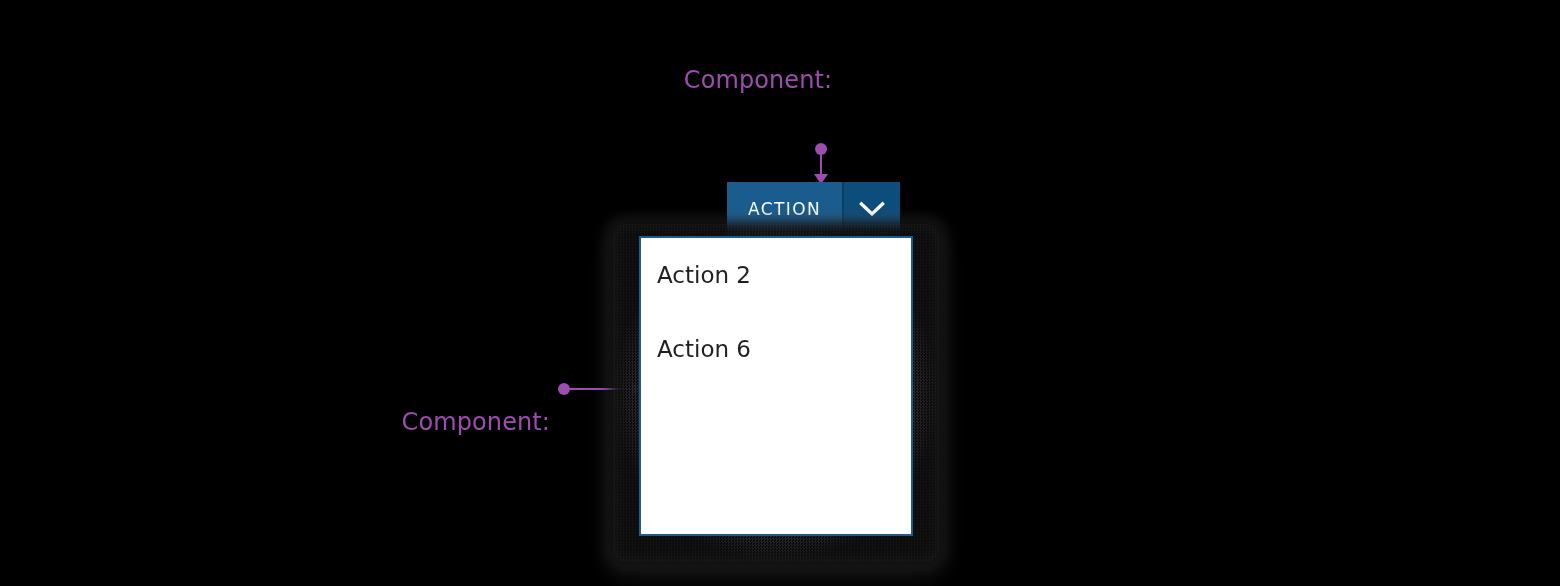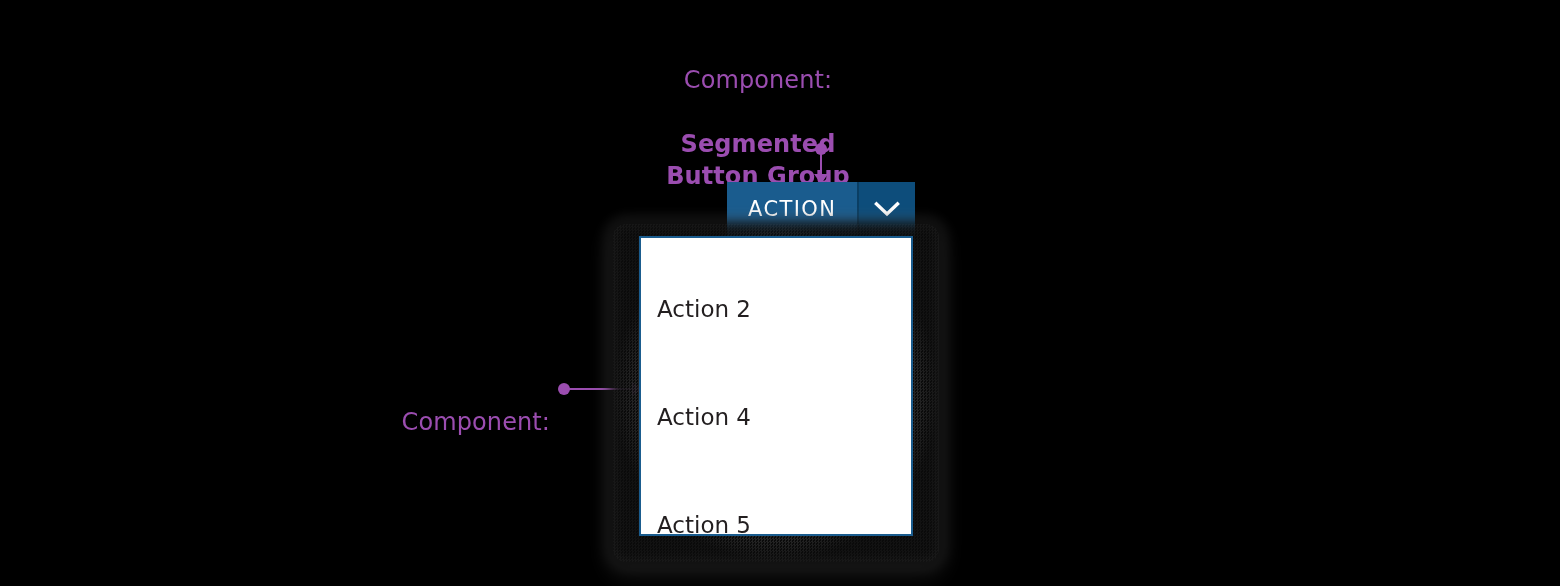--- a/index.html
+++ b/index.html
@@ -132,21 +132,21 @@
     position: absolute;
     left: 727px;
     top: 182px;
     height: 54px;
     display: flex;
     align-items: stretch;
   }
   .seg-primary {
     background: #1A5C8E;
     color: #FFFFFF;
-    font-size: 21px;
+    font-size: 17px;
     letter-spacing: 1.4px;
     display: flex;
     align-items: center;
     justify-content: center;
     padding: 0 21px;
     min-width: 86px;
     box-sizing: border-box;
     user-select: none;
   }
   .seg-divider {
@@ -220,32 +220,29 @@
   }
   .menu-item {
     height: 74px;
     display: flex;
     align-items: center;
     padding: 0 16px;
     font-size: 23px;
     color: #231F20;
     box-sizing: border-box;
     cursor: default;
-    margin-top: 34px;
   }
 </style>
 </head>
 <body>
 
 <div class="stage">
 
   <div class="annotation" id="ann-top">
     <span class="ann-label">Component:</span>
-    <span class="ann-value">Segmented
-Button Group</span>
   </div>
 
   <div class="connector-top">
     <span class="dot"></span>
     <span class="stem"></span>
     <span class="arrow-down"></span>
   </div>
 
   <div class="annotation" id="ann-left">
     <span class="ann-label">Component:</span>
@@ -269,22 +266,19 @@
 
   <div class="menu-wrap">
     <div class="menu-shadow"></div>
     <div class="menu-noise"></div>
     <div class="menu-panel">
       <ul class="menu-list">
         <li class="menu-item">
             <span>Action 2</span>
           </li>
         <li class="menu-item">
-            <span>Action 4</span>
-          </li>
-        <li class="menu-item">
-            <span>Action 5</span>
+            <span>Action 6</span>
           </li>
       </ul>
     </div>
   </div>
 
 </div>
 
 </body></html>

